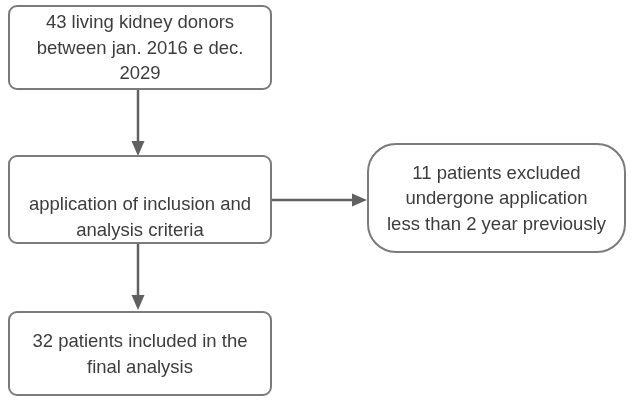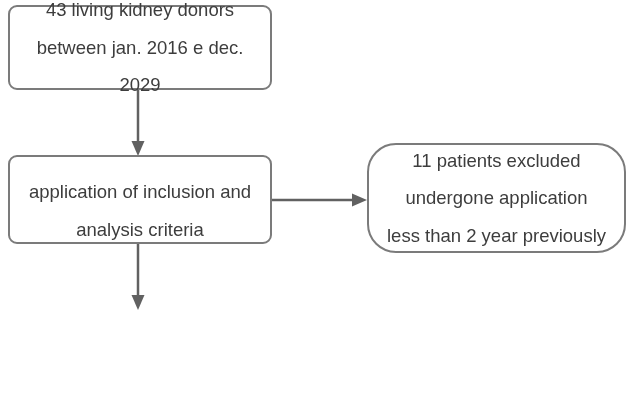--- a/index.html
+++ b/index.html
@@ -26,21 +26,20 @@
     border: 2.5px solid var(--box-border);
     border-radius: 9px;
     display: flex;
     flex-direction: column;
     align-items: center;
     justify-content: center;
     text-align: center;
     color: var(--text);
     font-size: 18.5px;
     line-height: 25.5px;
-    gap: 12px;
   }
   .flow-box .line {
     display: block;
     white-space: nowrap;
   }
   #box-donors   { left: 8px;   top: 5px;   width: 264px; height: 85px;  }
   #box-criteria { left: 8px;   top: 155px; width: 264px; height: 89px; justify-content: flex-end;  }
   #box-excluded { left: 367px; top: 143px; width: 259px; height: 110px; border-radius: 29px; }
   #box-included { left: 8px;   top: 311px; width: 264px; height: 85px;  }
   .arrows {
@@ -80,14 +79,18 @@
     <span class="line">application of inclusion and</span>
     <span class="line">analysis criteria</span>
   </div>
 
   <div class="flow-box" id="box-excluded">
     <span class="line">11 patients excluded</span>
     <span class="line">undergone application</span>
     <span class="line">less than 2 year previously</span>
   </div>
 
+  <div class="flow-box" id="box-included">
+    <span class="line">32 patients included in the</span>
+    <span class="line">final analysis</span>
+  </div>
 
 </div>
 
 </body></html>

